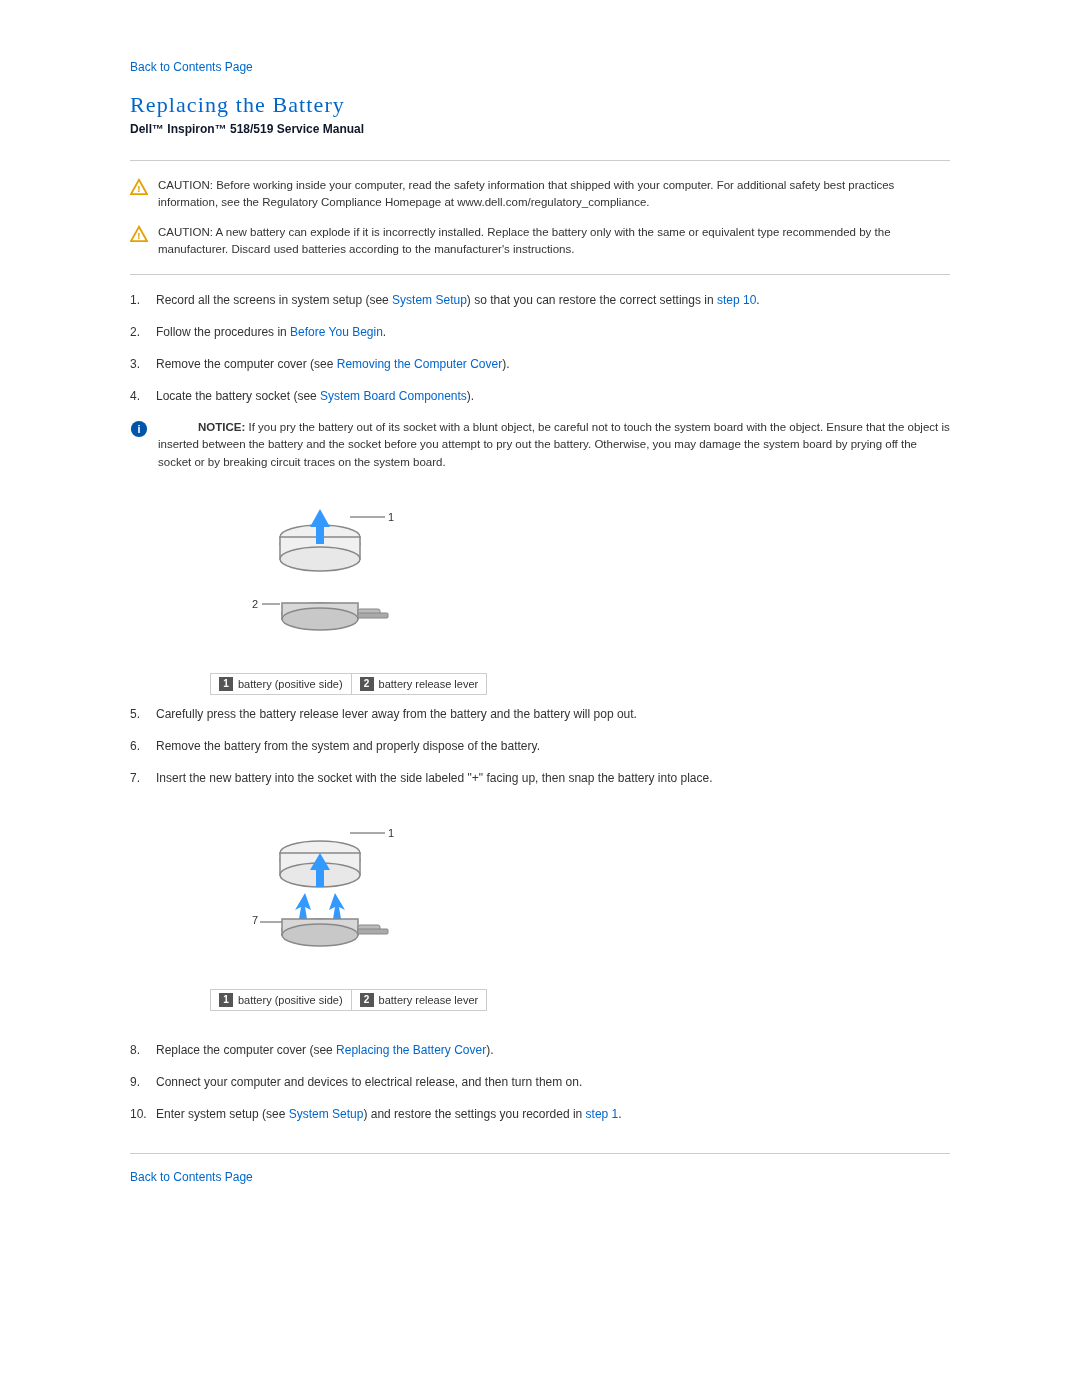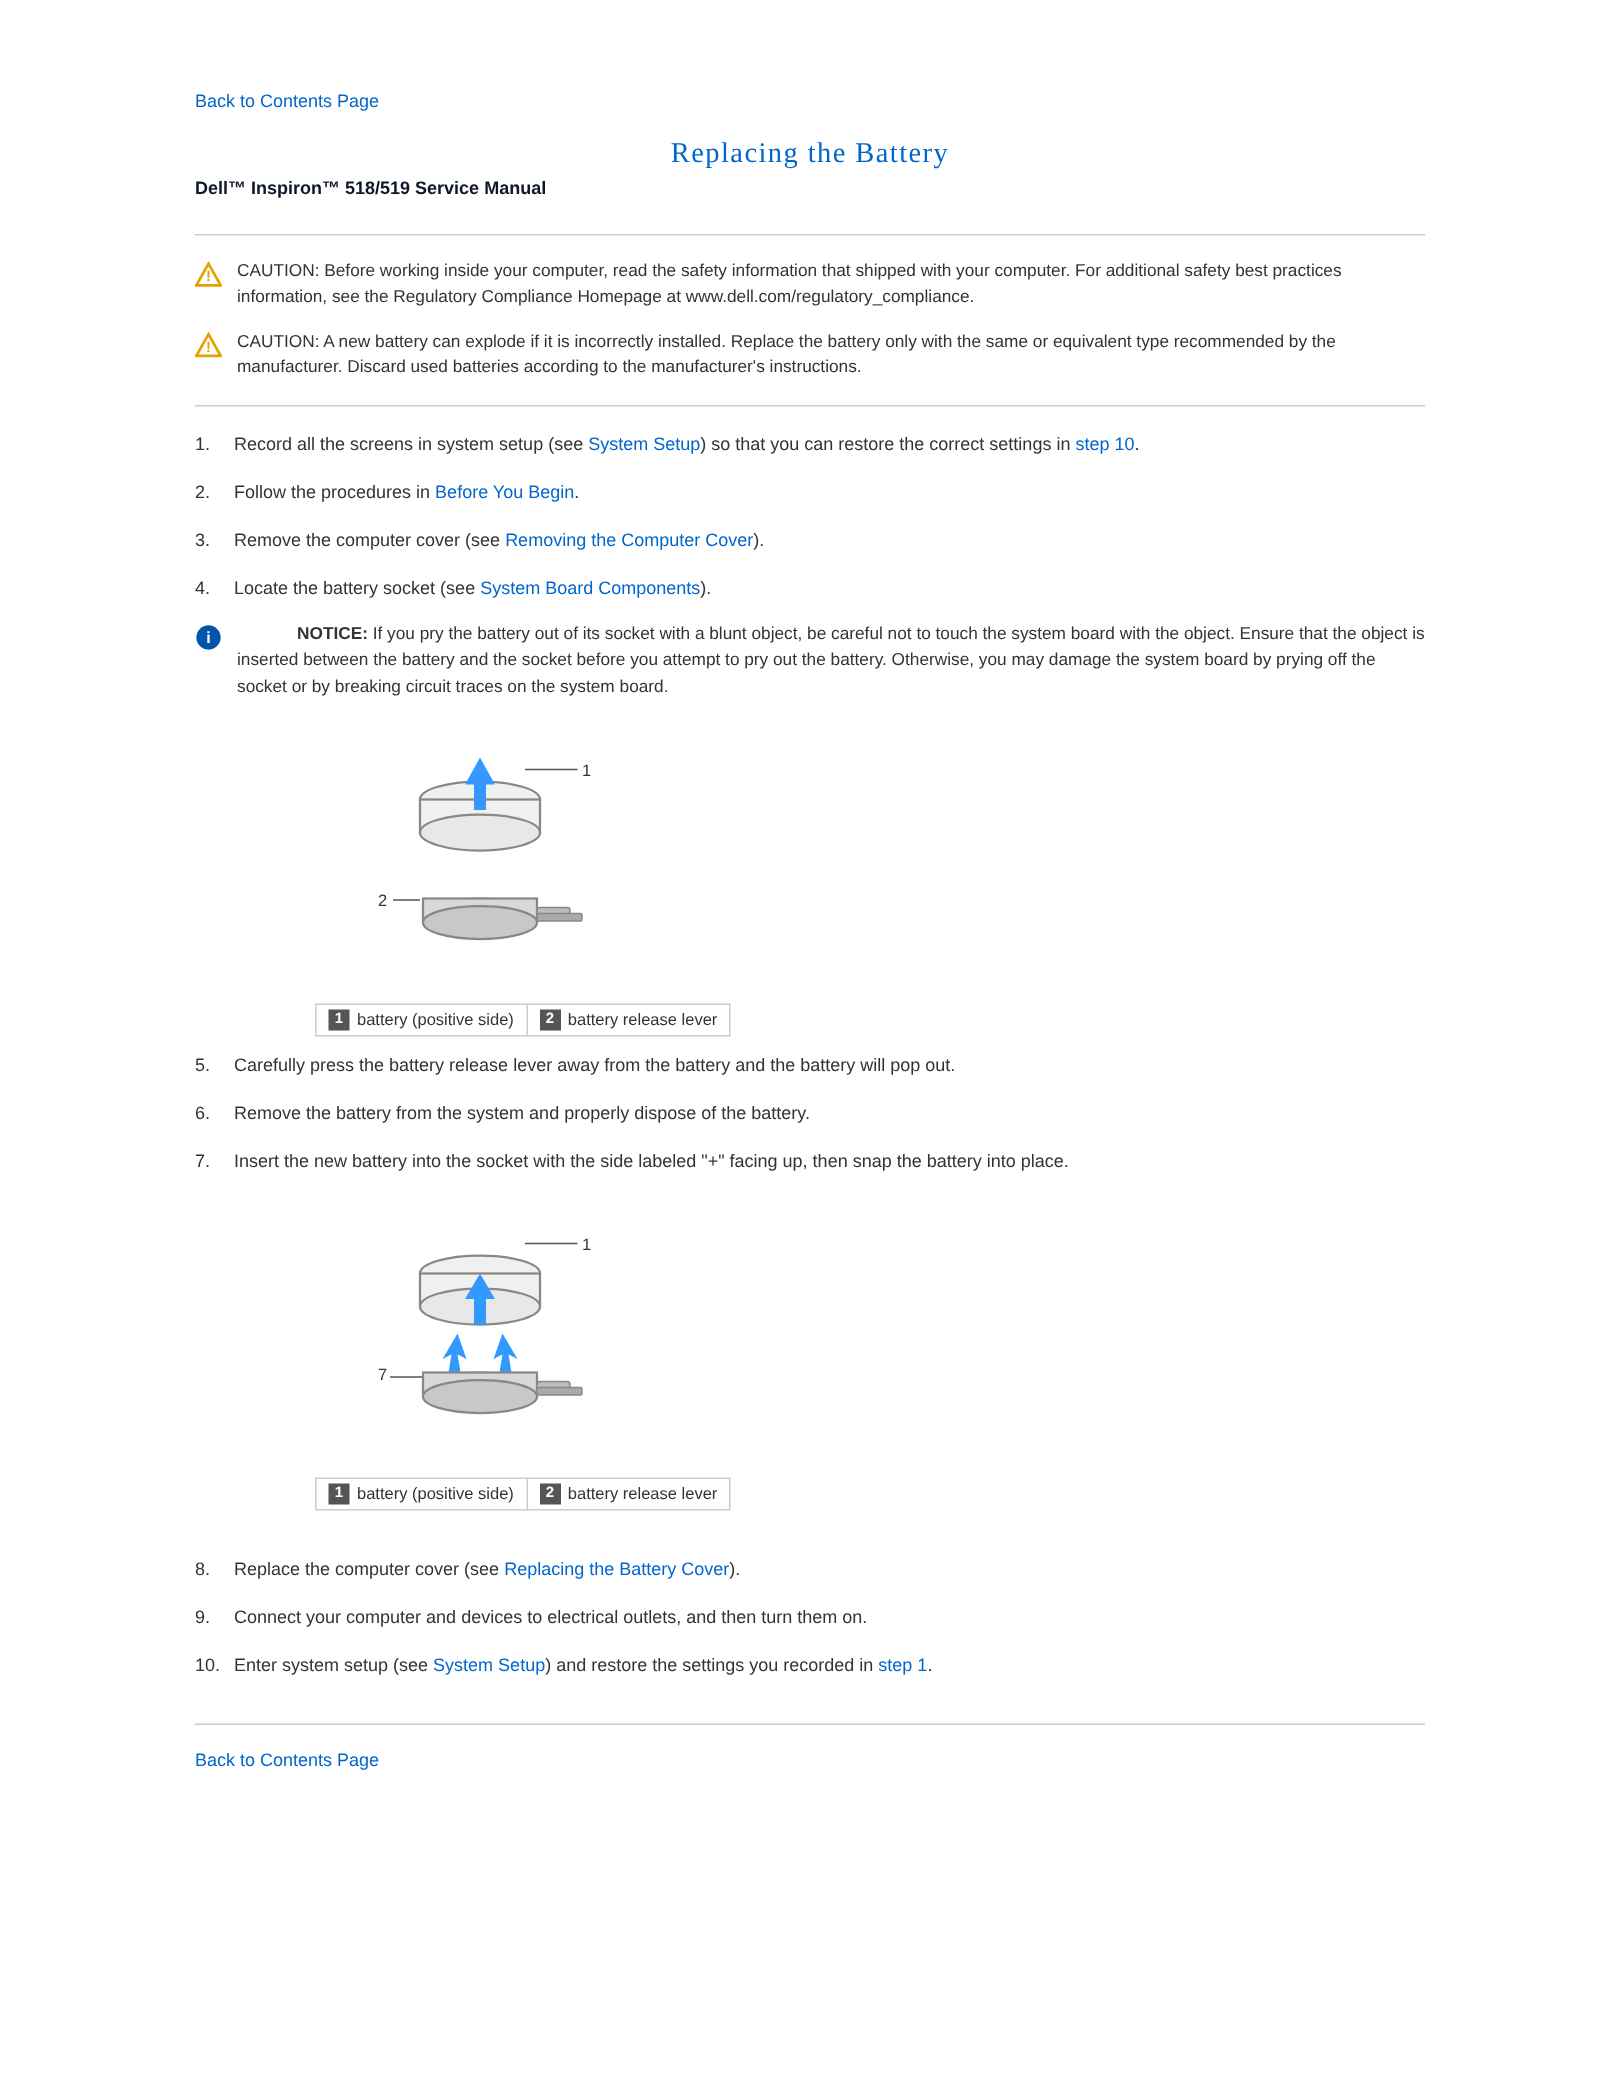--- a/index.html
+++ b/index.html
@@ -20,27 +20,26 @@
       color: #0066cc;
       cursor: pointer;
     }
     .back-link {
       color: #0066cc;
       font-size: 12px;
       margin-bottom: 18px;
       display: block;
     }
     .page-title {
-      font-size: 19px;
+      font-size: 22px;
       font-weight: normal;
       color: #0066cc;
       font-family: Georgia, serif;
       letter-spacing: 0.05em;
       margin-bottom: 4px;
-      text-align: center;
     }
     .subtitle {
       font-size: 12px;
       font-weight: bold;
       color: #0f172a;
       margin-bottom: 24px;
     }
     hr {
       border: none;
       border-top: 1px solid #cccccc;
@@ -303,21 +302,21 @@
 
   <ul class="steps-list bottom-section">
     <li>
       <span class="step-num">8.</span>
       <span>
         Replace the computer cover (see <a>Replacing the Battery Cover</a>).
       </span>
     </li>
     <li>
       <span class="step-num">9.</span>
-      <span>Connect your computer and devices to electrical outlets, and then turn them on.</span>
+      <span>Connect your computer and devices to electrical release, and then turn them on.</span>
     </li>
     <li>
       <span class="step-num">10.</span>
       <span>
         Enter system setup (see <a>System Setup</a>) and restore the settings you recorded in <a>step 1</a>.
       </span>
     </li>
   </ul>
 
   <hr style="margin-top: 30px;">

